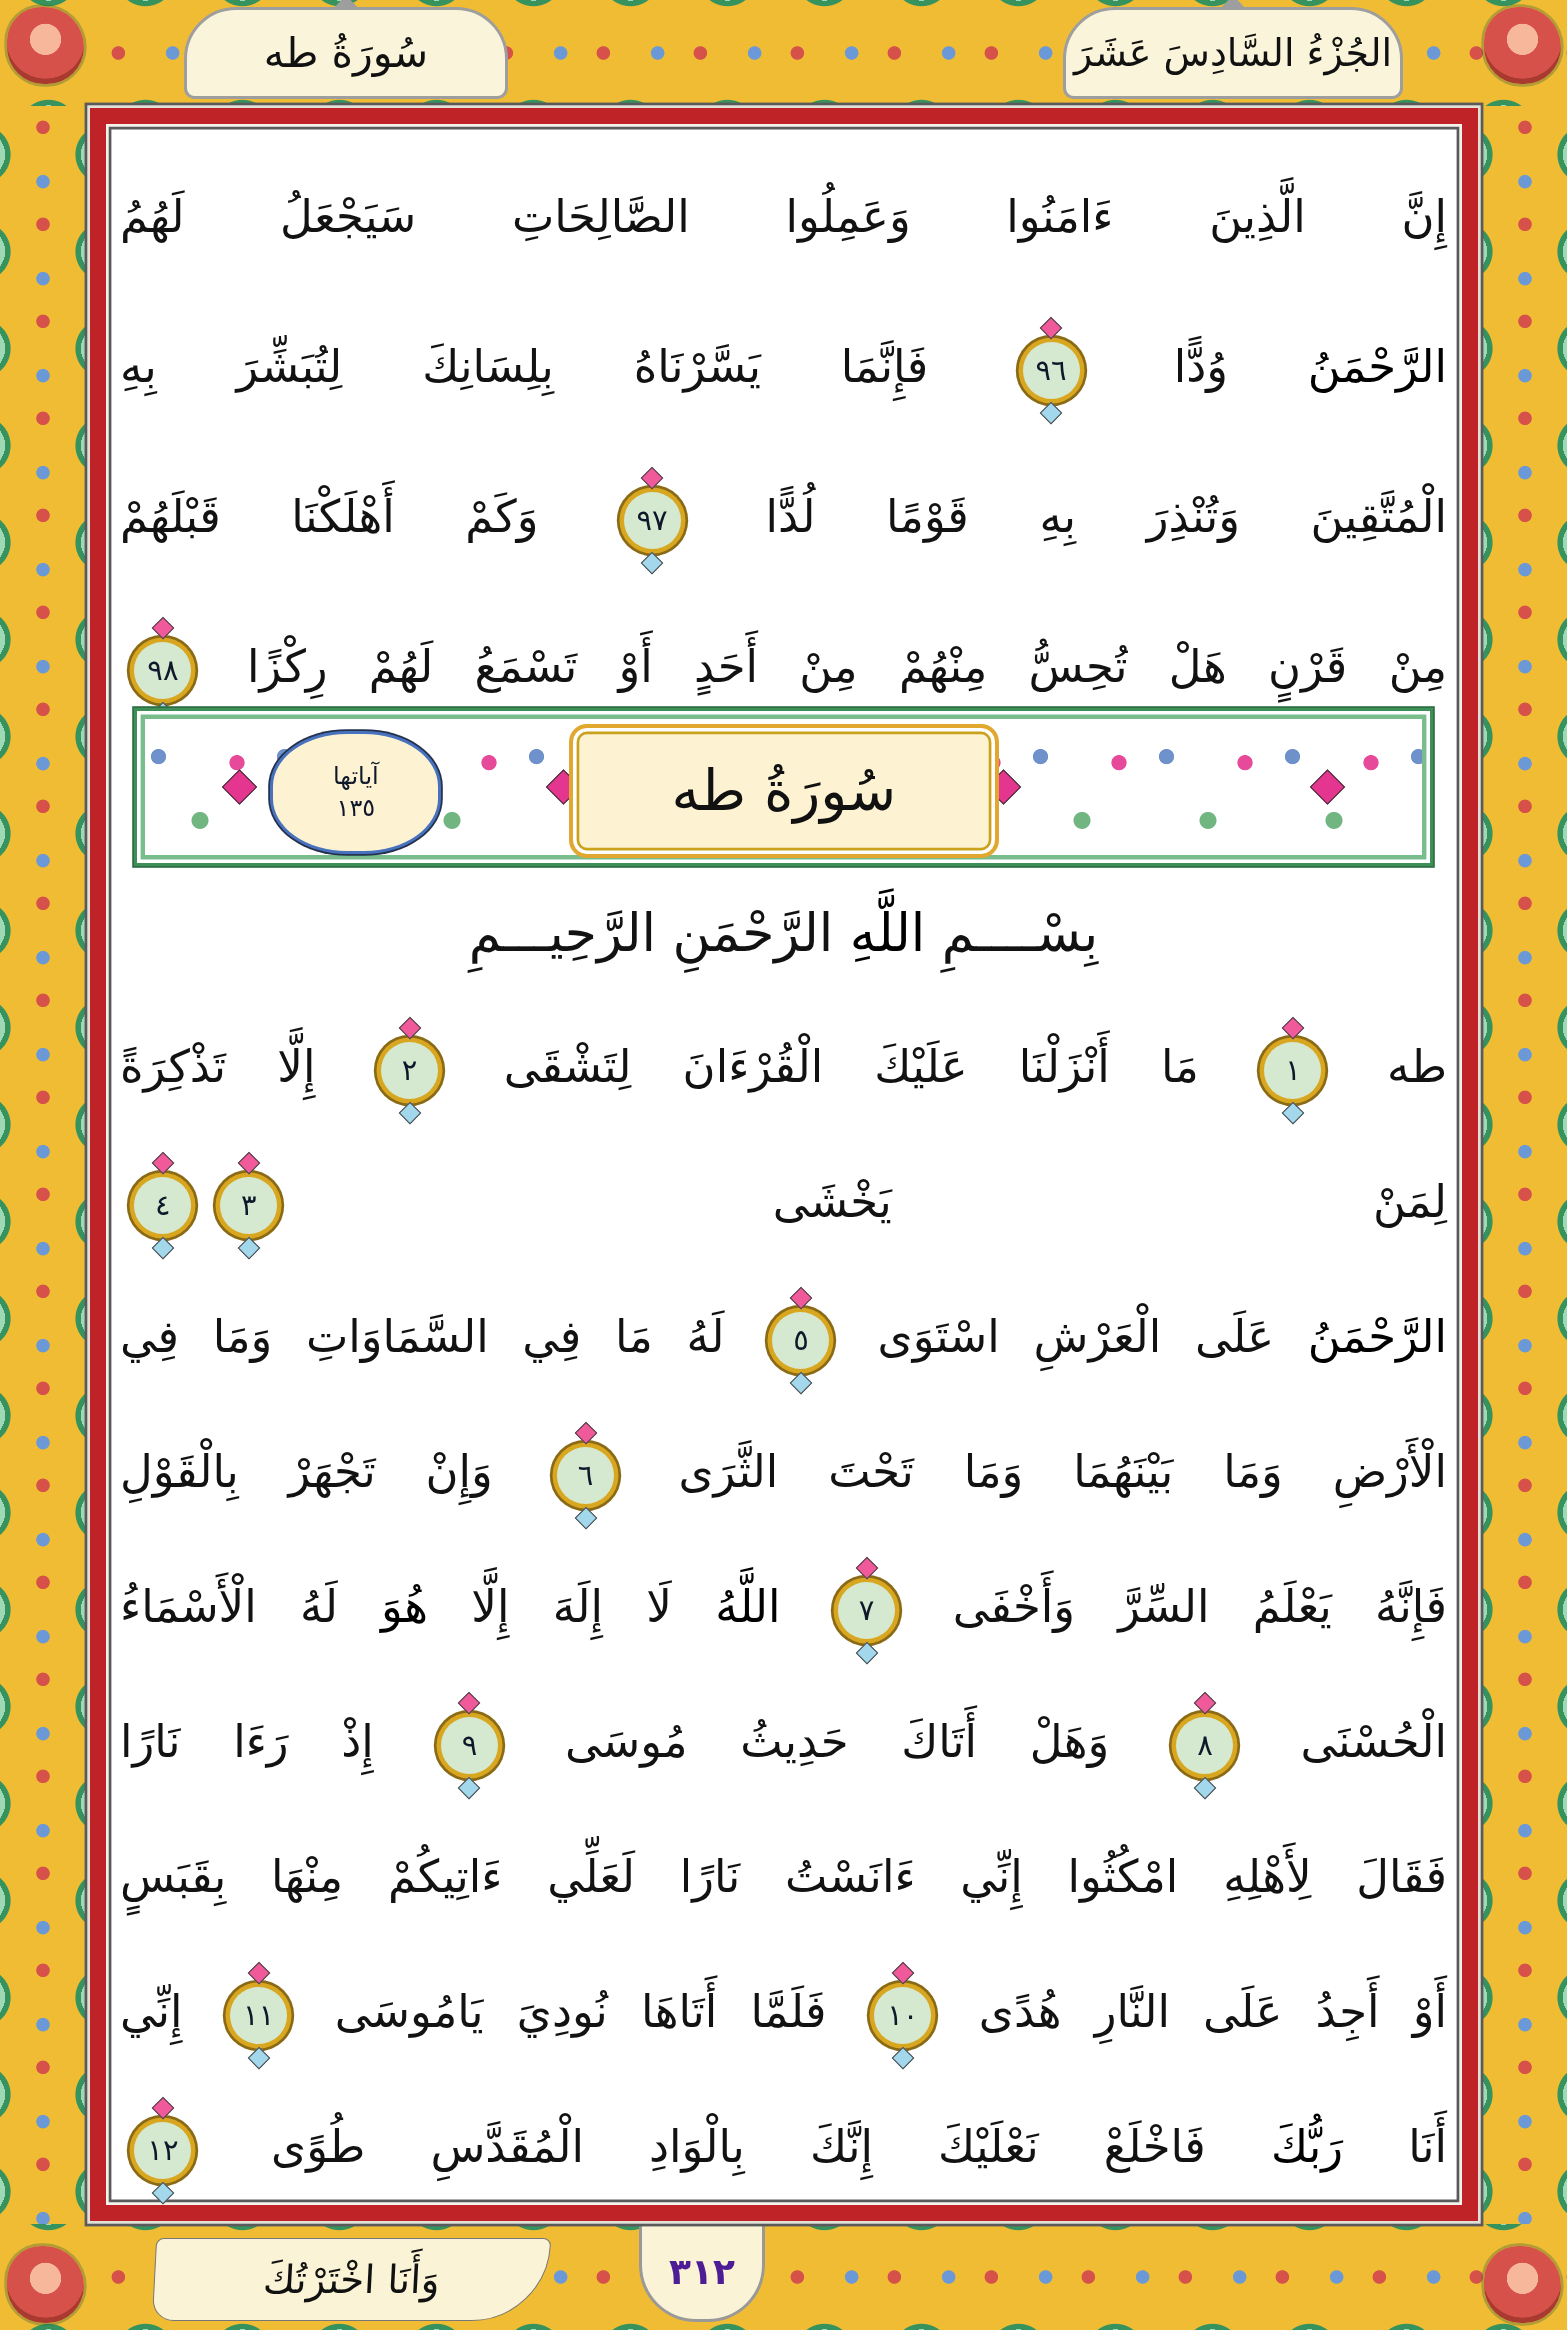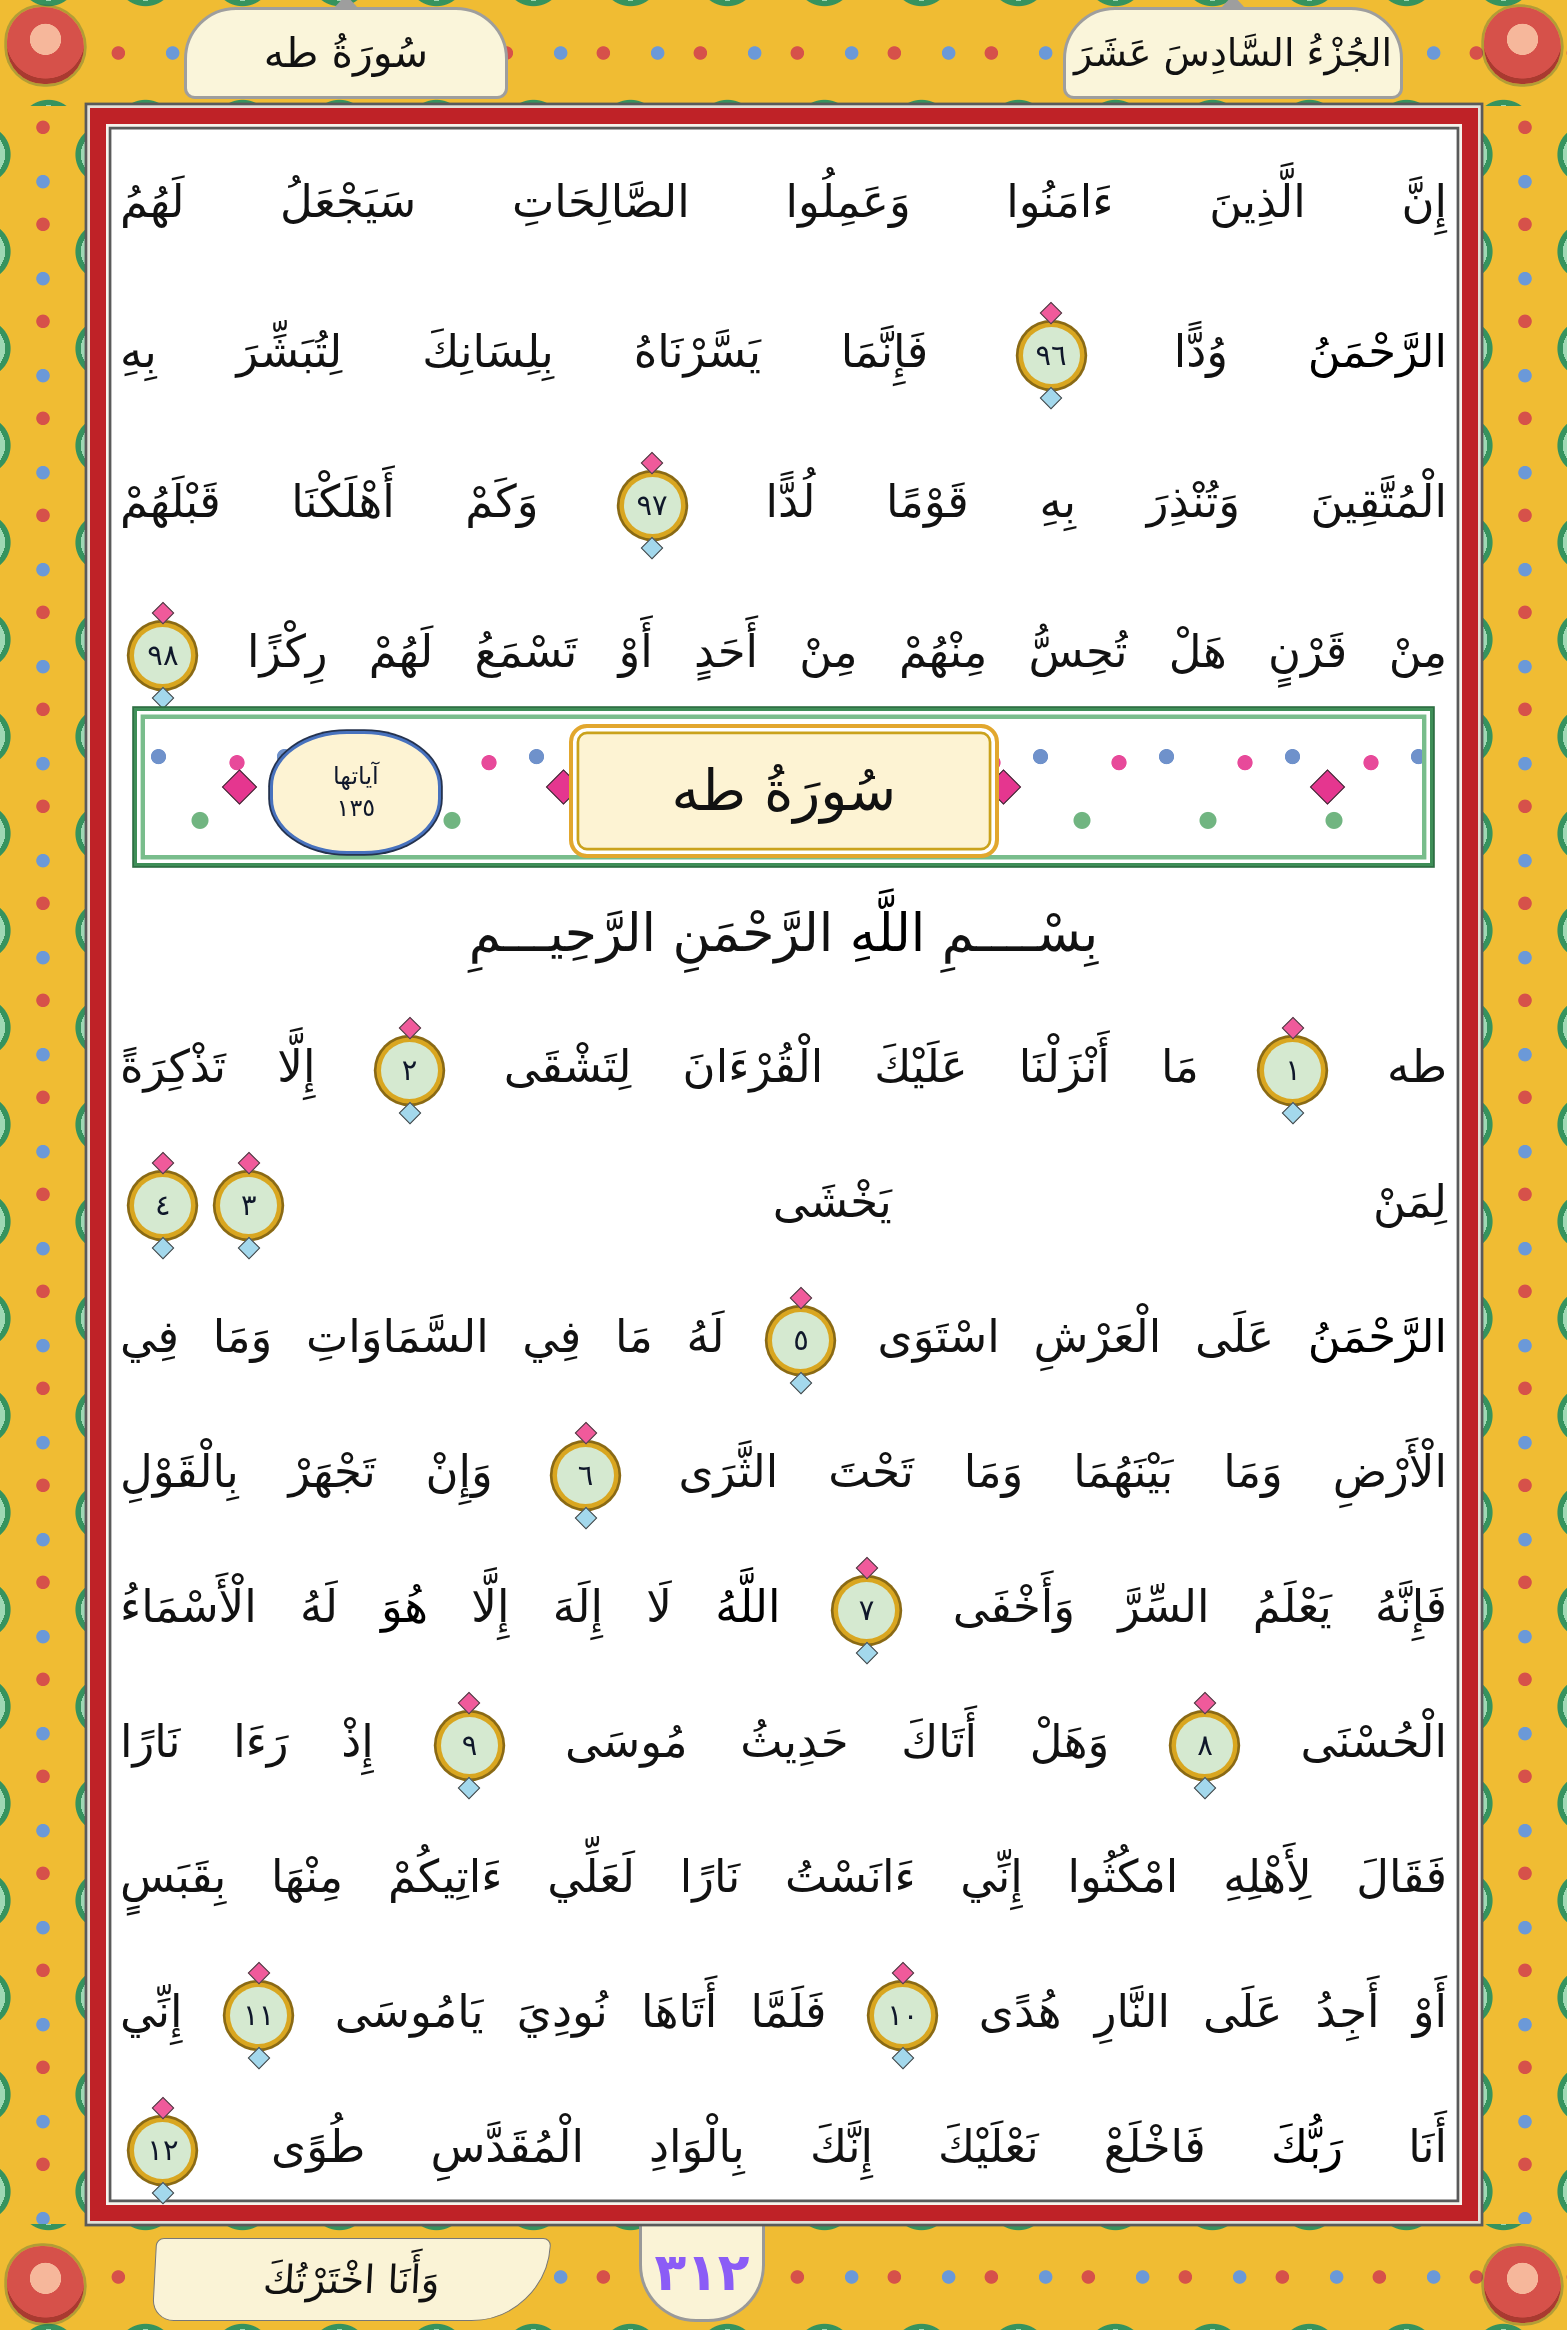--- a/index.html
+++ b/index.html
@@ -38,33 +38,33 @@
   .cart::before{content:"";position:absolute;top:-15.2px;left:50%;transform:translateX(-50%);
         border-left:13.5px solid transparent;border-right:13.5px solid transparent;border-bottom:14.4px solid #9e9e9e;}
   .cart-left{left:184px;top:7.2px;width:318px;height:86px;font-size:41px;}
   .cart-right{left:1063px;top:7.2px;width:334px;height:86px;font-size:38px;}
 
   .catchword{position:absolute;left:154px;top:14.4px;width:393px;height:81px;background:#faf3d6;
         border:1.8px solid #777;border-radius:9px 9px 86px 25px;transform:skewX(-3deg);
         display:flex;align-items:center;justify-content:center;font-size:39px;color:#111;}
   .page-arch{position:absolute;left:639px;top:0;width:120px;height:95px;background:#faf3d6;
         border:3.6px solid #999;border-top:none;border-radius:0 0 57px 57px;
-        display:flex;align-items:center;justify-content:center;font-size:52px;font-weight:bold;color:#8b5cf6;}
+        display:flex;align-items:center;justify-content:center;font-size:36px;font-weight:bold;color:#4c1d95;}
 
   
   .red-frame{position:absolute;left:90px;top:108px;width:1388px;height:2113px;box-sizing:border-box;
         border:16px solid #bf2227;
         box-shadow:0 0 0 2.7px #e3e0d8, 0 0 0 5.4px #5a5a5a;
         background:transparent;}
   .red-frame::after{content:"";position:absolute;inset:0;box-shadow:inset 0 0 0 2.7px #f6f3ec, inset 0 0 0 5.4px #5a5a5a;}
 
   
   .text-area{position:absolute;left:120px;top:127px;width:1327px;height:2079px;}
   .qblock{position:absolute;left:0;width:1327px;}
-  .block-a{top:0;}
+  .block-a{top:15px;}
   .basmala-block{top:743px;}
   .block-b{top:872px;}
   .qline{direction:rtl;text-align:justify;text-align-last:justify;color:#121212;
         font-size:45px;height:150px;line-height:150px;}
   .block-b .qline{height:135px;line-height:135px;}
   .basmala-block .qline{height:126px;line-height:126px;text-align:center;text-align-last:center;font-size:52px;}
   .qhl{color:#000000;}
 
   
   .vmark{position:relative;display:inline-block;width:57px;height:57px;border-radius:50%;

